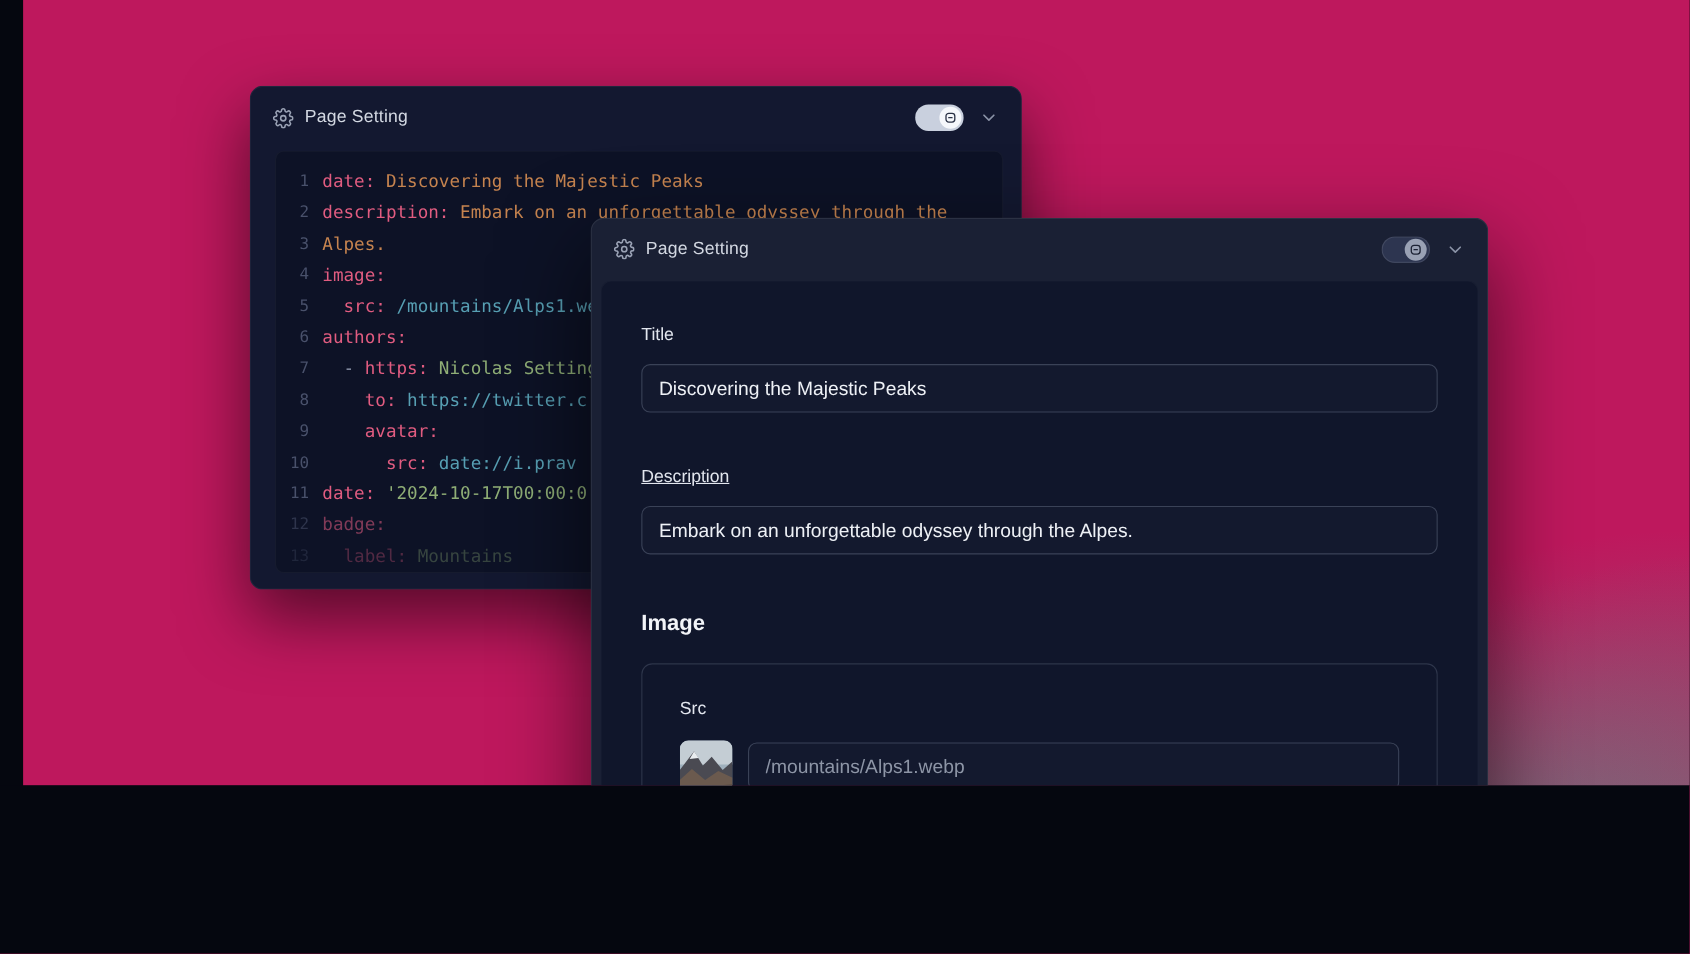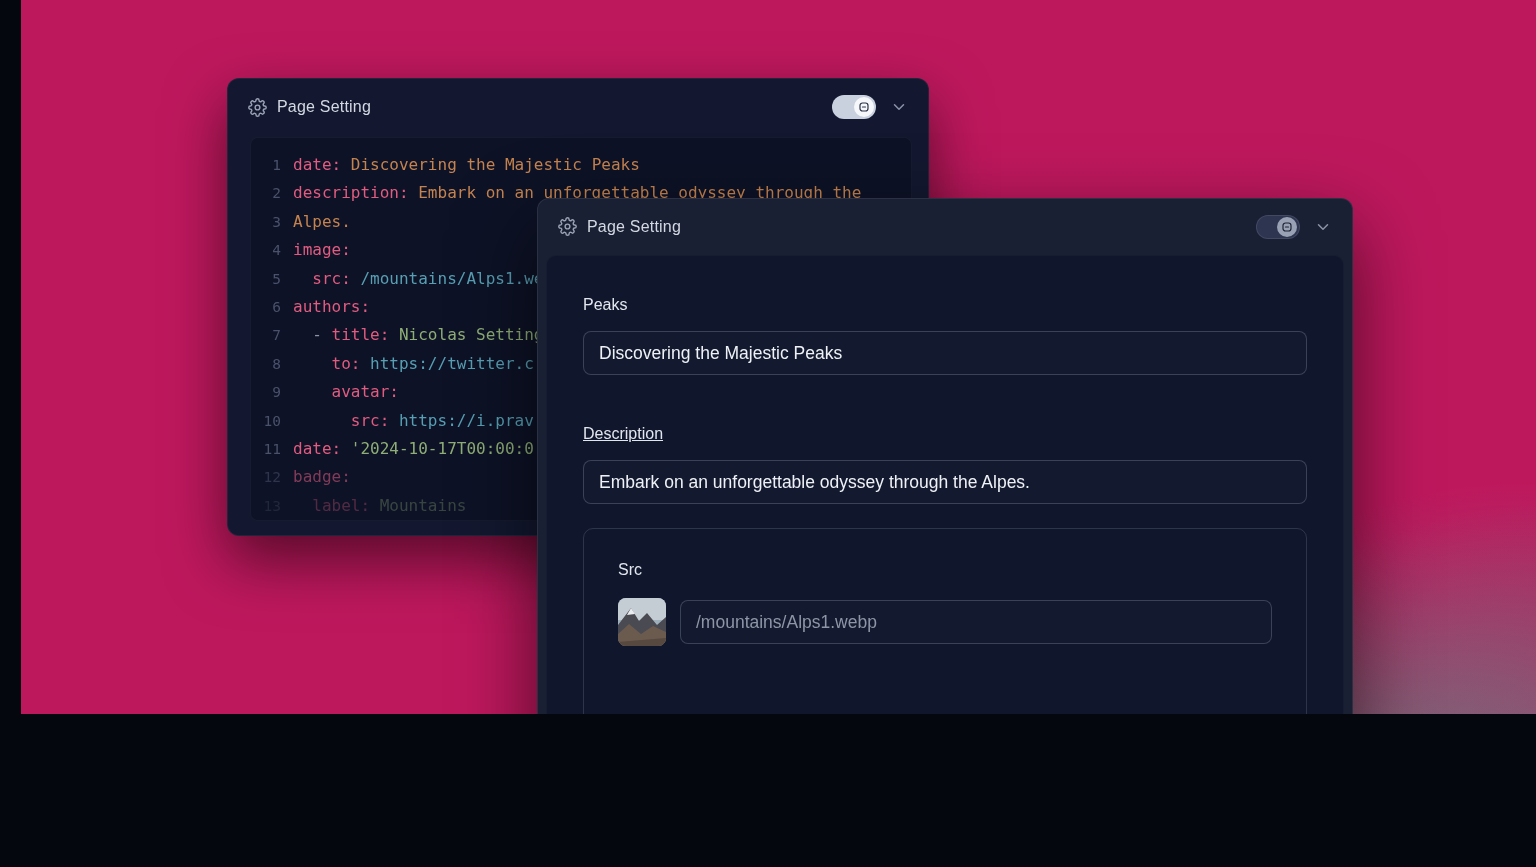--- a/index.html
+++ b/index.html
@@ -131,24 +131,24 @@
       </span>
     </div>
 
     <div class="editor" id="editor-lines">
         <div class="code-line"><span class="line-num">1</span><span class="line-code"><span class="tok-key">date:</span><span class="tok-orange"> Discovering the Majestic Peaks</span></span></div>
         <div class="code-line"><span class="line-num">2</span><span class="line-code"><span class="tok-key">description:</span><span class="tok-orange"> Embark on an unforgettable odyssey through the</span></span></div>
         <div class="code-line"><span class="line-num">3</span><span class="line-code"><span class="tok-orange">Alpes.</span></span></div>
         <div class="code-line"><span class="line-num">4</span><span class="line-code"><span class="tok-key">image:</span></span></div>
         <div class="code-line"><span class="line-num">5</span><span class="line-code"><span class="tok-plain">  </span><span class="tok-key">src:</span><span class="tok-teal"> /mountains/Alps1.webp</span></span></div>
         <div class="code-line"><span class="line-num">6</span><span class="line-code"><span class="tok-key">authors:</span></span></div>
-        <div class="code-line"><span class="line-num">7</span><span class="line-code"><span class="tok-plain">  - </span><span class="tok-key">title:</span><span class="tok-green"> Nicolas Setting</span></span></div>
+        <div class="code-line"><span class="line-num">7</span><span class="line-code"><span class="tok-plain">  - </span><span class="tok-key">https:</span><span class="tok-green"> Nicolas Setting</span></span></div>
         <div class="code-line"><span class="line-num">8</span><span class="line-code"><span class="tok-plain">    </span><span class="tok-key">to:</span><span class="tok-teal"> https://twitter.c</span></span></div>
         <div class="code-line"><span class="line-num">9</span><span class="line-code"><span class="tok-plain">    </span><span class="tok-key">avatar:</span></span></div>
-        <div class="code-line"><span class="line-num">10</span><span class="line-code"><span class="tok-plain">      </span><span class="tok-key">src:</span><span class="tok-teal"> https://i.prav</span></span></div>
+        <div class="code-line"><span class="line-num">10</span><span class="line-code"><span class="tok-plain">      </span><span class="tok-key">src:</span><span class="tok-teal"> date://i.prav</span></span></div>
         <div class="code-line"><span class="line-num">11</span><span class="line-code"><span class="tok-key">date:</span><span class="tok-green"> '2024-10-17T00:00:0</span></span></div>
         <div class="code-line fade-1"><span class="line-num">12</span><span class="line-code"><span class="tok-key">badge:</span></span></div>
         <div class="code-line fade-2"><span class="line-num">13</span><span class="line-code"><span class="tok-plain">  </span><span class="tok-key">label:</span><span class="tok-green"> Mountains</span></span></div>
       </div>
   </div>
 
   <div class="front-panel">
     <div class="panel-header">
       <svg class="gear" viewBox="0 0 24 24" fill="none" stroke="currentColor" stroke-width="1.8" stroke-linecap="round" stroke-linejoin="round">
         <circle cx="12" cy="12" r="3"></circle>
@@ -164,26 +164,27 @@
             </svg>
           </span>
         </span>
         <svg class="chev" viewBox="0 0 24 24" fill="none" stroke="currentColor" stroke-width="2" stroke-linecap="round" stroke-linejoin="round">
           <polyline points="6 9 12 15 18 9"></polyline>
         </svg>
       </span>
     </div>
 
     <div class="front-body">
-      <div class="field-label">Peaks</div>
+      <div class="field-label">Title</div>
       <input class="text-input" type="text" value="Discovering the Majestic Peaks" style="">
 
       <div class="field-label gap-lg">Description</div>
       <input class="text-input" type="text" value="Embark on an unforgettable odyssey through the Alpes." style="">
 
+      <div class="section-heading">Image</div>
 
       <div class="group-box">
         <div class="field-label" style="margin-bottom:0;">Src</div>
         <div class="src-row">
           <span class="thumb">
             <svg viewBox="0 0 48 48" preserveAspectRatio="none">
               <rect width="48" height="48" fill="#9fb0bd"></rect>
               <rect width="48" height="22" fill="#c4cdd4"></rect>
               <polygon points="0,27 13,10 21,23 29,15 39,27 48,19 48,48 0,48" fill="#4a4a52"></polygon>
               <polygon points="13,10 17,16 9,17" fill="#e9edf0"></polygon>

